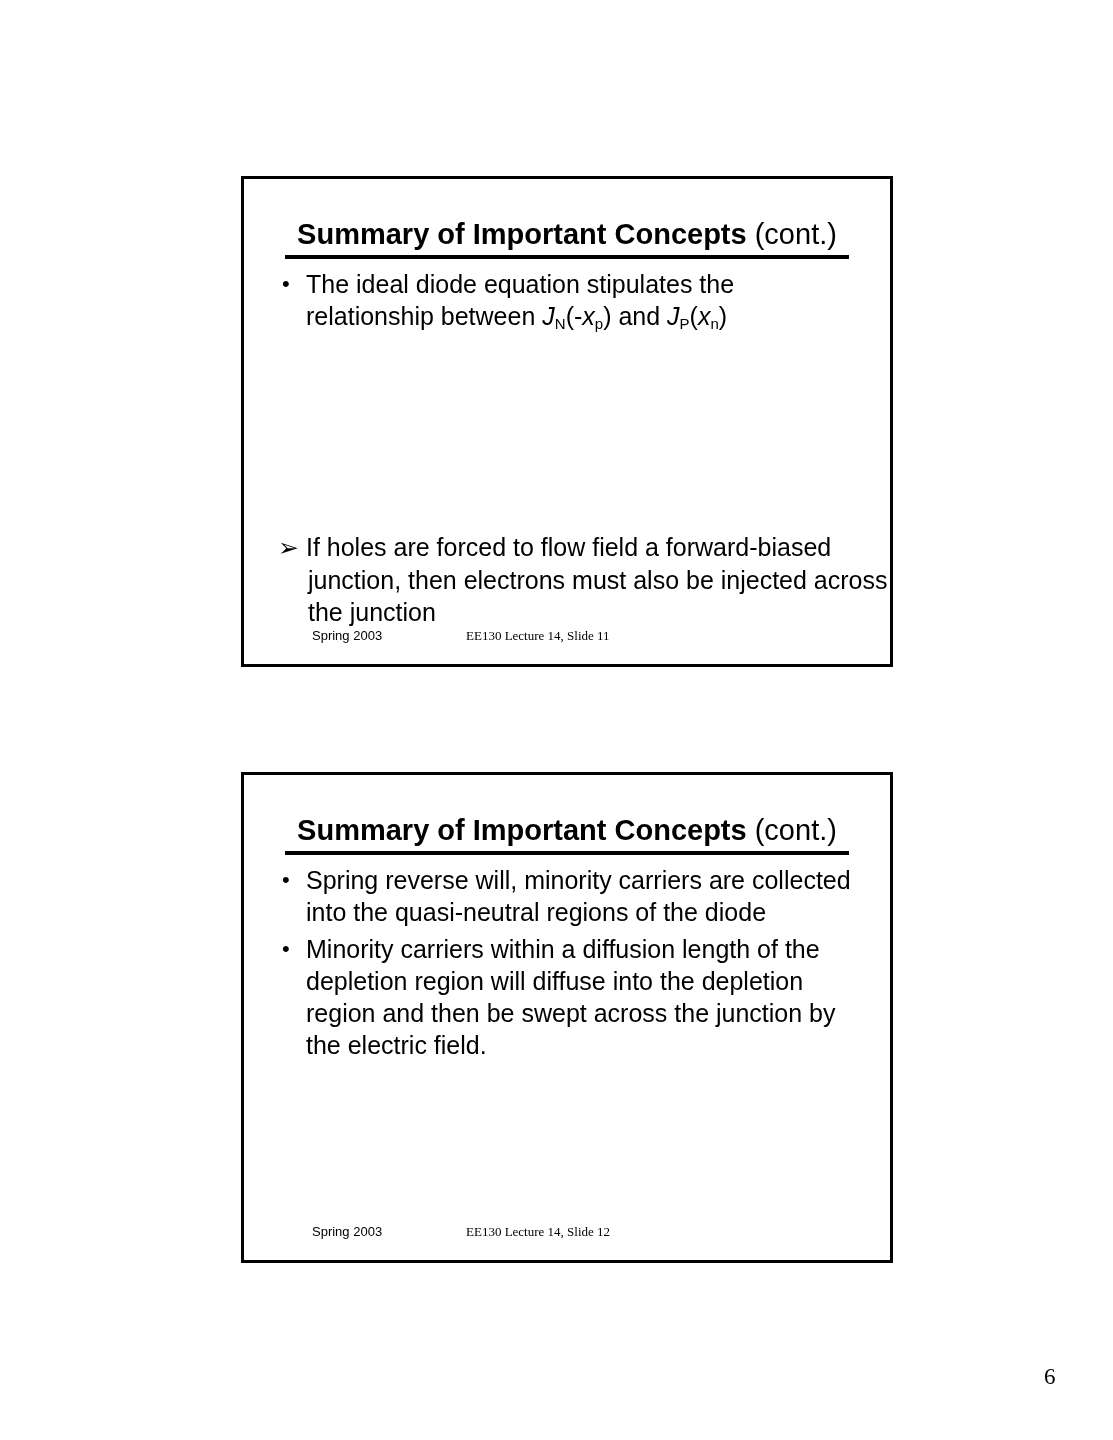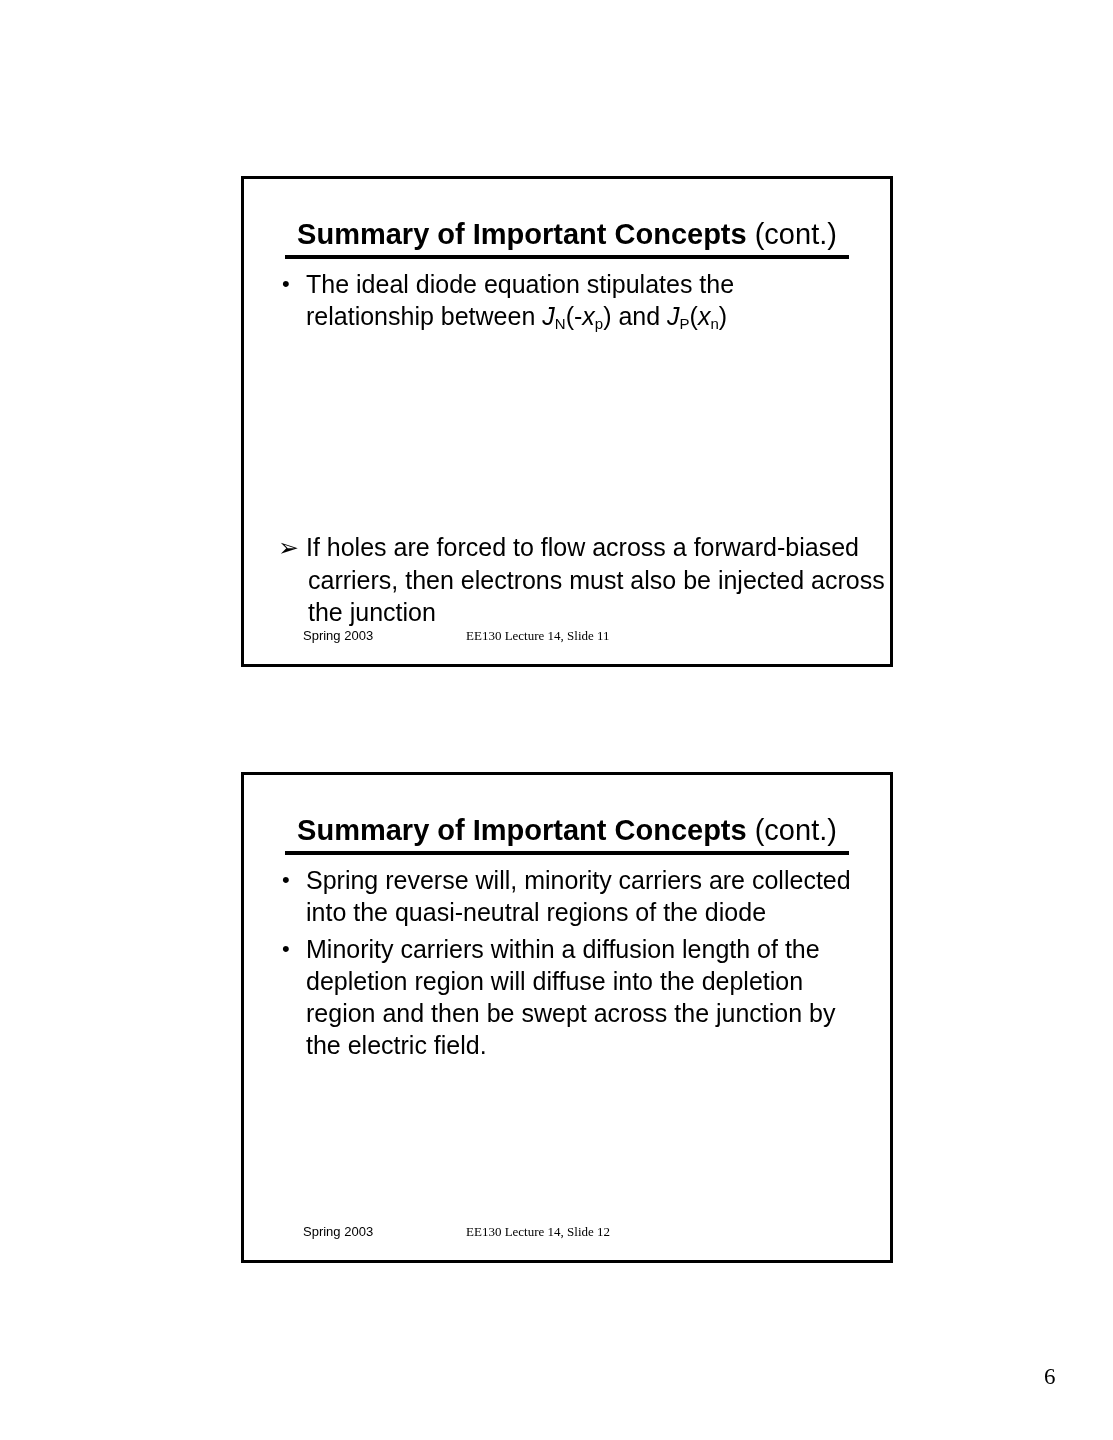--- a/index.html
+++ b/index.html
@@ -69,21 +69,21 @@
     font-family: "DejaVu Sans", "Liberation Sans", sans-serif;
     margin-right: 7px;
   }
 
   .slide-footer {
     position: absolute;
     top: 449px; left: 0; right: 0;
     font-size: 13px;
     line-height: 16px;
   }
-  .slide-footer .footer-date { position: absolute; left: 59px; white-space: nowrap; }
+  .slide-footer .footer-date { position: absolute; left: 68px; white-space: nowrap; }
   .slide-footer .footer-label { position: absolute; left: 222px; white-space: nowrap; font-family: Liberation Serif, serif; }
 
   .page-number {
     position: absolute;
     left: 1044px; top: 1364px;
     font-family: "Liberation Serif", serif;
     font-size: 23px;
   }
 
   sub {
@@ -106,21 +106,21 @@
     <div class="slide-title">
       <span class="underline"><b>Summary of Important Concepts</b><span> (cont.)</span></span>
     </div>
     <div class="body-area">
       <div class="bullet">
         <span class="marker">•</span>
         <span class="btext"><span>The ideal diode equation stipulates the relationship between </span><span class="seg-i">J</span><sub>N</sub><span>(-</span><span class="seg-i">x</span><sub>p</sub><span>) and </span><span class="seg-i">J</span><sub>P</sub><span>(</span><span class="seg-i">x</span><sub>n</sub><span>)</span></span>
       </div>
     </div>
     <div class="arrow-para">
-      <span class="amarker">➢</span><span><span>If holes are forced to flow across a forward-biased carriers, then electrons must also be injected across the junction</span></span>
+      <span class="amarker">➢</span><span><span>If holes are forced to flow field a forward-biased junction, then electrons must also be injected across the junction</span></span>
     </div>
     <div class="slide-footer">
       <span class="footer-date">Spring 2003</span>
       <span class="footer-label">EE130 Lecture 14, Slide 11</span>
     </div>
   </div>
 
   <div class="slide slide--two">
     <div class="slide-title">
       <span class="underline"><b>Summary of Important Concepts</b><span> (cont.)</span></span>

